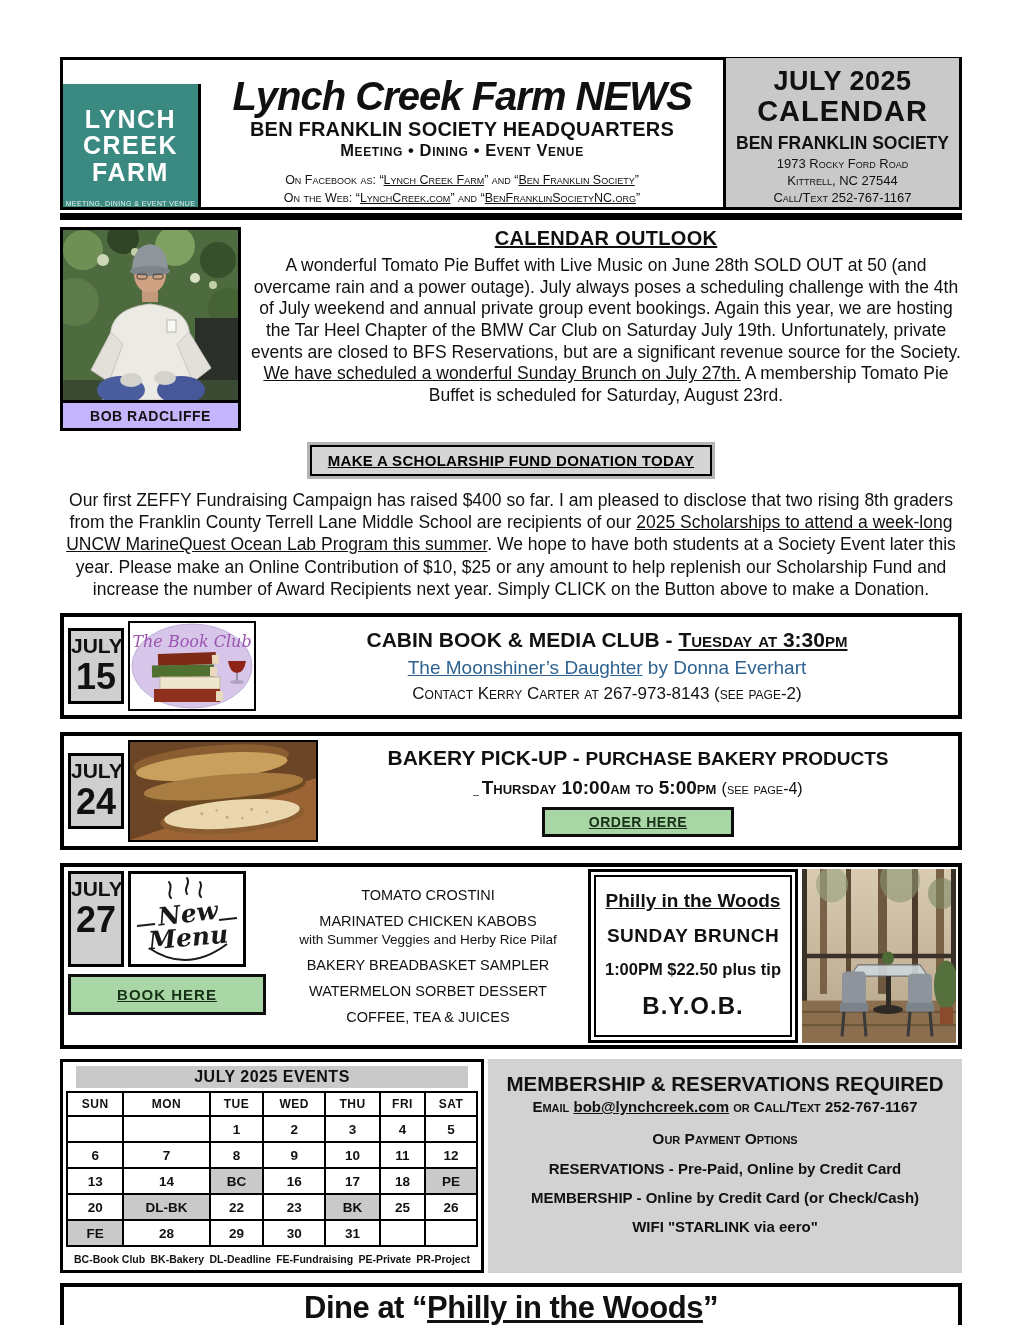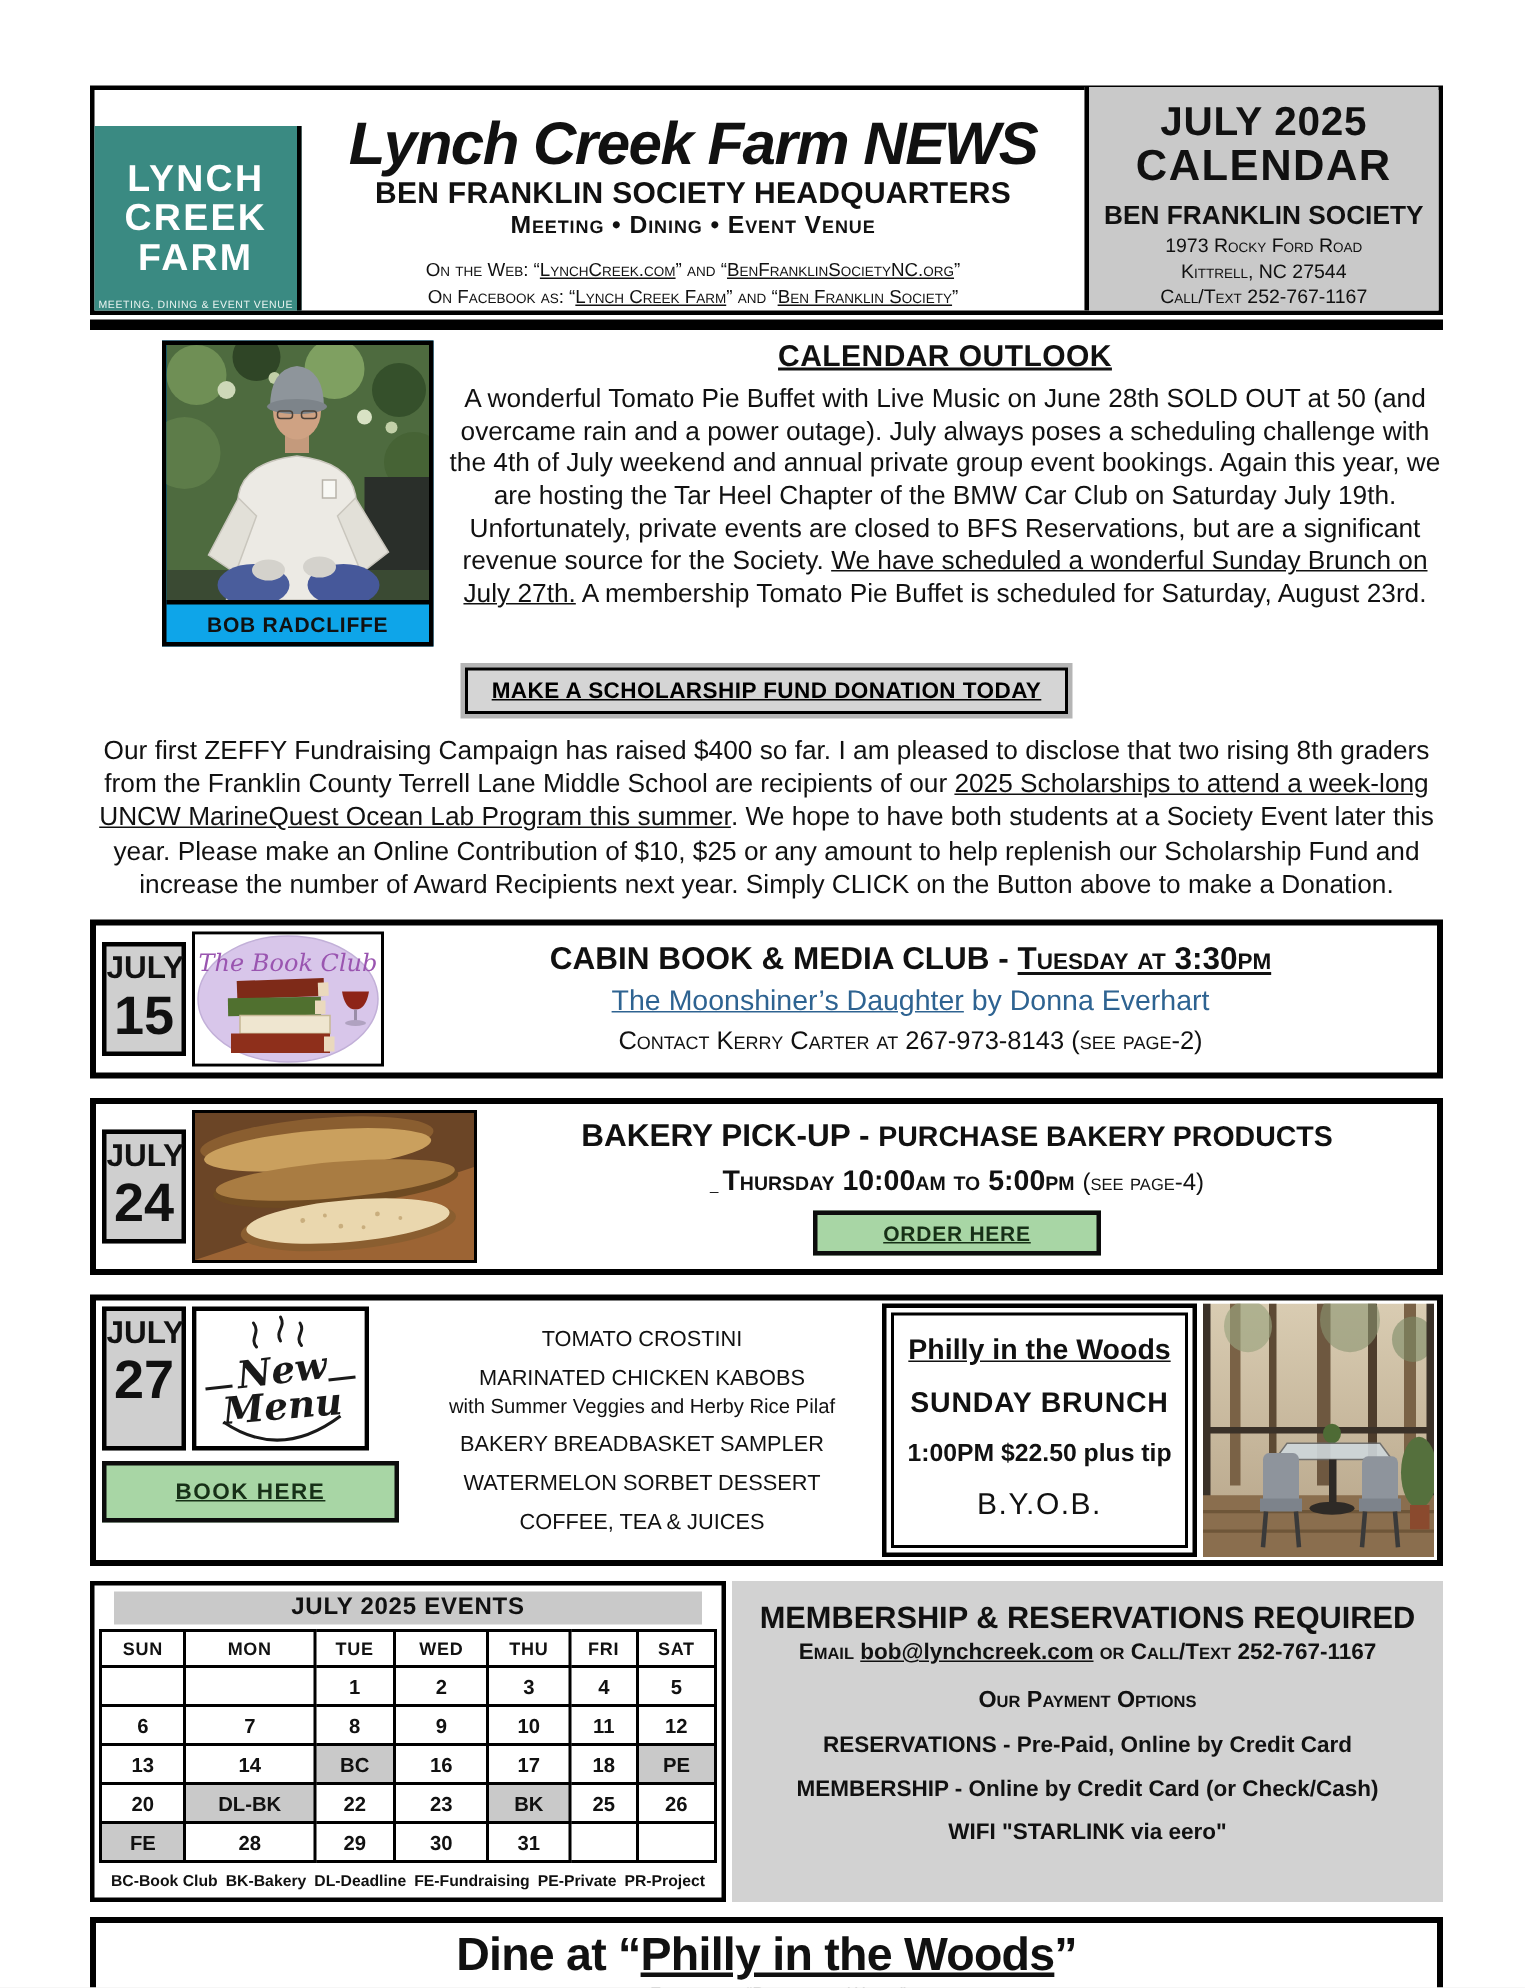--- a/index.html
+++ b/index.html
@@ -22,21 +22,21 @@
   .mh-links { font-size:12.5px; font-variant:small-caps; margin-top:11px; line-height:1.45; }
   .calendar-box { width:236px; border-left:3px solid #000; background:#c9c9c9; text-align:center; padding-top:8px; }
   .cb-line1 { font-size:27px; font-weight:bold; letter-spacing:.5px; }
   .cb-line2 { font-size:29px; font-weight:bold; letter-spacing:1px; line-height:1; }
   .cb-org { font-size:17.5px; font-weight:bold; margin-top:7px; }
   .cb-addr { font-size:13px; font-variant:small-caps; line-height:1.3; margin-top:2px; }
   .thick-bar { height:7px; background:#000; margin-top:3px; }
 
   
   .outlook { display:flex; gap:9px; margin-top:7px; }
-  .photo-col { width:181px; border:3px solid #000; background:#0ea5e9; flex:none;margin-left:48px; }
+  .photo-col { width:181px; border:3px solid #000; background:#c4b5fd; flex:none; }
   .photo-col svg { display:block; }
   .photo-caption { border-top:3px solid #000; font-weight:bold; font-size:14px; text-align:center;
                    padding:5px 0 4px; letter-spacing:.5px; }
   .outlook-text { flex:1; }
   .outlook-heading { font-size:20px; font-weight:bold; text-decoration:underline; text-align:center; letter-spacing:.3px; }
   .outlook-text p { font-size:17.5px; line-height:1.24; text-align:center; margin-top:5px; }
 
   
   .scholarship { text-align:center; margin-top:14px; }
   .donate-btn { display:inline-block; background:#d5d5d5; border:2px solid #000; box-shadow:0 0 0 3px #b5b5b5;
@@ -68,21 +68,21 @@
   .newmenu-box { border:3px solid #000; margin:2px; background:#fff; font-size:0; }
   .book-btn { margin:5px 2px 2px; font-size:15px; padding:9px 0; letter-spacing:1px; text-align:center; }
   .menu-list { flex:1; align-self:center; text-align:center; font-size:14.5px; }
   .menu-item { margin:10px 0; }
   .menu-sub { font-size:13.5px; margin-top:-7px; margin-bottom:10px; }
   .brunch-box { width:210px; border:3px solid #000; align-self:center; background:#fff; padding:3px; flex:none; }
   .brunch-inner { border:2px solid #000; text-align:center; padding:13px 4px 15px; }
   .brunch-title { font-size:19px; font-weight:bold; text-decoration:underline; }
   .brunch-l1 { font-size:19px; font-weight:bold; margin-top:13px; letter-spacing:.5px; }
   .brunch-l2 { font-size:16.5px; font-weight:bold; margin-top:13px; }
-  .brunch-l3 { font-size:20px; font-weight:normal; margin-top:13px; letter-spacing:1px; }
+  .brunch-l3 { font-size:24px; font-weight:bold; margin-top:13px; letter-spacing:1px; }
   .porch { width:154px; flex:none; margin-left:4px; font-size:0; }
   .porch svg { height:100%; }
 
   
   .bottom-row { display:flex; align-items:stretch; margin-top:10px; }
   .cal-wrap { width:424px; border:3px solid #000; background:#fff; padding:3px 3px 0; flex:none; }
   .cal-title { background:#c9c9c9; font-weight:bold; font-size:16px; text-align:center;
                margin:1px 10px 3px; padding:2px 0; letter-spacing:.5px; }
   table.cal { border-collapse:collapse; width:100%; }
   .cal th { border:2px solid #000; font-size:12px; padding:4px 0; letter-spacing:.5px; }
@@ -113,22 +113,22 @@
       <div class="logo-word">LYNCH</div>
       <div class="logo-word">CREEK</div>
       <div class="logo-word">FARM</div>
       <div class="logo-tagline">MEETING, DINING &amp; EVENT VENUE</div>
     </div>
     <div class="masthead">
       <div class="mh-title">Lynch Creek Farm NEWS</div>
       <div class="mh-sub">BEN FRANKLIN SOCIETY HEADQUARTERS</div>
       <div class="mh-tag sc">Meeting • Dining • Event Venue</div>
       <div class="mh-links">
+        <div><span>On Facebook as: “</span><span class="u">Lynch Creek Farm</span><span>” and “</span><span class="u">Ben Franklin Society</span><span>”</span></div>
         <div><span>On the Web: “</span><span class="u">LynchCreek.com</span><span>” and “</span><span class="u">BenFranklinSocietyNC.org</span><span>”</span></div>
-        <div><span>On Facebook as: “</span><span class="u">Lynch Creek Farm</span><span>” and “</span><span class="u">Ben Franklin Society</span><span>”</span></div>
       </div>
     </div>
     <div class="calendar-box">
       <div class="cb-line1">JULY 2025</div>
       <div class="cb-line2">CALENDAR</div>
       <div class="cb-org">BEN FRANKLIN SOCIETY</div>
       <div class="cb-addr">
         <div>1973 Rocky Ford Road</div>
         <div>Kittrell, NC 27544</div>
         <div>Call/Text 252-767-1167</div>

